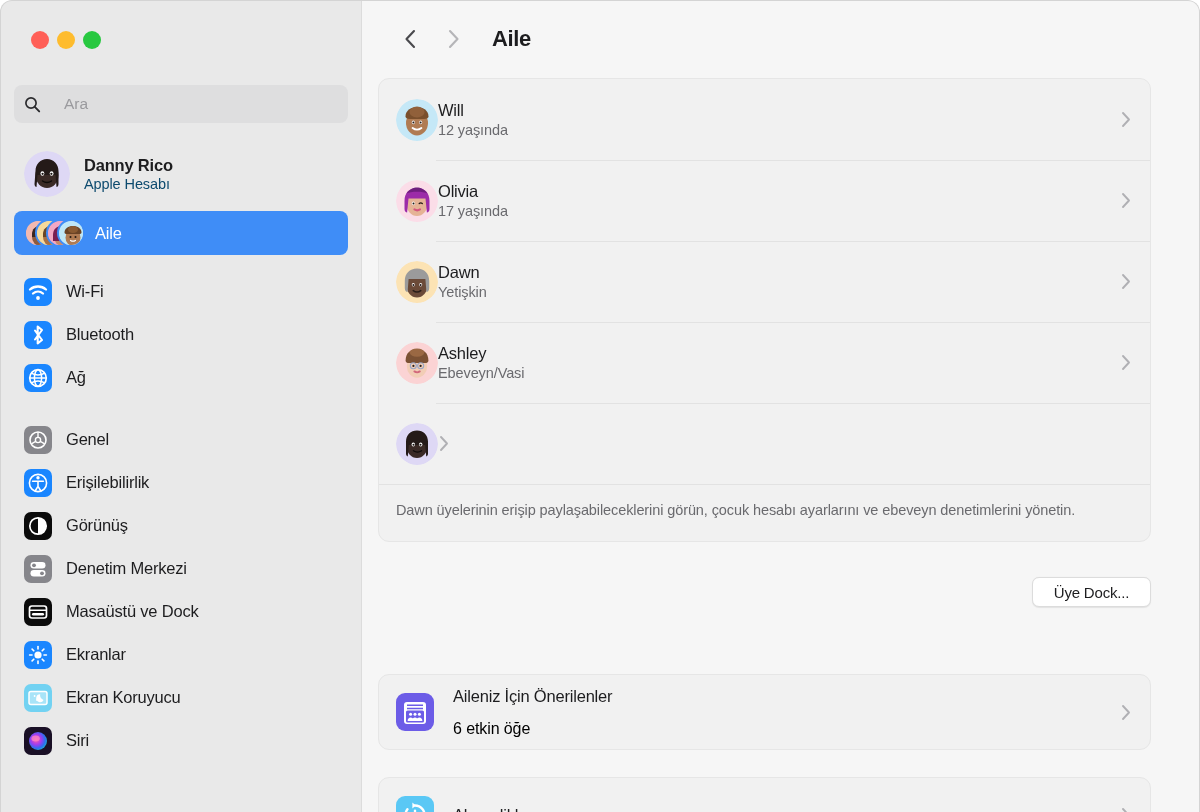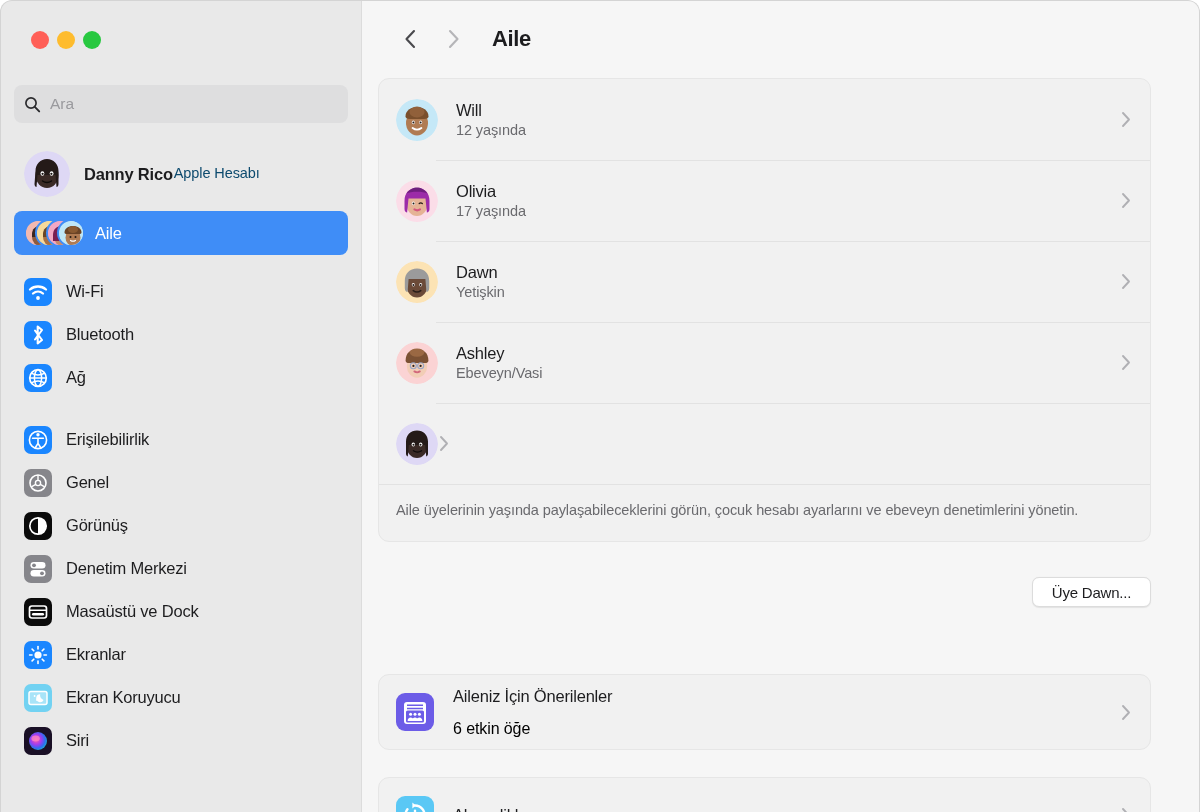--- a/index.html
+++ b/index.html
@@ -53,21 +53,21 @@
     position: absolute;
     top: 85px;
     left: 14px;
     width: 334px;
     height: 38px;
     background: #dededf;
     border-radius: 8px;
     display: flex;
     align-items: center;
     padding: 0 10px;
-    gap: 9px;
+    gap: 23px;
   }
   #search-box .sicon { width: 17px; height: 17px; flex: 0 0 17px; display:block; }
   #search-input {
     border: none;
     outline: none;
     background: transparent;
     font-family: "Liberation Sans", sans-serif;
     font-size: 15.5px;
     color: #1d1d1f;
     width: 280px;
@@ -85,21 +85,21 @@
     gap: 14px;
     padding-left: 10px;
     border-radius: 8px;
   }
   .acct-avatar {
     width: 46px; height: 46px; border-radius: 50%;
     flex: 0 0 46px;
     overflow: hidden;
     display: block;
   }
-  .acct-text { display: flex; flex-direction: row; justify-content: center; gap: 1px; }
+  .acct-text { display: flex; flex-direction: column; justify-content: center; gap: 1px; }
   .acct-name { font-size: 16.5px; font-weight: bold; color: #1d1d1f; letter-spacing: -0.2px; }
   .acct-sub  { font-size: 14.5px; color: #0c4a6e; letter-spacing: -0.1px; }
 
   #family-row {
     position: absolute;
     top: 211px;
     left: 14px;
     width: 334px;
     height: 44px;
     background: #3f8df7;
@@ -214,21 +214,20 @@
     background: #e2e2e2;
   }
   .member-avatar {
     width: 42px; height: 42px;
     border-radius: 50%;
     flex: 0 0 42px;
     overflow: hidden;
     display: block;
   }
   .member-text {
-    margin-left: 18px;
     display: flex; flex-direction: column; gap: 2px;
     flex: 1 1 auto;
   }
   .member-name { font-size: 16.5px; color: #1d1d1f; letter-spacing: -0.2px; }
   .member-role { font-size: 14.5px; color: #6a6a6e; letter-spacing: -0.1px; }
   .row-chevron {
     width: 12px; height: 19px;
     flex: 0 0 12px;
     display: block;
   }
@@ -413,43 +412,43 @@
           </span>
           <span class="nav-label">Ağ</span>
         </div>
 
 
       </div>
 
       <div class="nav-group">
 
         <div class="nav-item">
-          <span class="nav-icon" style="background:#1a86ff">
-            <svg viewBox="0 0 28 28" width="28" height="28">
-              <circle cx="14" cy="14" r="8.6" fill="none" stroke="#fff" stroke-width="1.6"></circle>
-              <circle cx="14" cy="8.7" r="1.7" fill="#fff"></circle>
-              <path d="M8.6 12.2h10.8M14 12.2v5.2M14 17.4l-2.6 4.1M14 17.4l2.6 4.1" stroke="#fff" stroke-width="1.6" stroke-linecap="round" fill="none"></path>
-            </svg>
-          </span>
-          <span class="nav-label">Erişilebilirlik</span>
-        </div>
-
-        <div class="nav-item">
           <span class="nav-icon" style="background:#86868b">
             <svg viewBox="0 0 28 28" width="28" height="28">
               <circle cx="14" cy="14" r="8" fill="none" stroke="#fff" stroke-width="1.6"></circle>
               <circle cx="14" cy="14" r="2.6" fill="none" stroke="#fff" stroke-width="1.4"></circle>
               <g stroke="#fff" stroke-width="1.4">
                 <line x1="14" y1="6" x2="14" y2="11.4"></line>
                 <line x1="20.6" y1="17.8" x2="16.3" y2="15.4"></line>
                 <line x1="7.4" y1="17.8" x2="11.7" y2="15.4"></line>
               </g>
             </svg>
           </span>
           <span class="nav-label">Genel</span>
+        </div>
+
+        <div class="nav-item">
+          <span class="nav-icon" style="background:#1a86ff">
+            <svg viewBox="0 0 28 28" width="28" height="28">
+              <circle cx="14" cy="14" r="8.6" fill="none" stroke="#fff" stroke-width="1.6"></circle>
+              <circle cx="14" cy="8.7" r="1.7" fill="#fff"></circle>
+              <path d="M8.6 12.2h10.8M14 12.2v5.2M14 17.4l-2.6 4.1M14 17.4l2.6 4.1" stroke="#fff" stroke-width="1.6" stroke-linecap="round" fill="none"></path>
+            </svg>
+          </span>
+          <span class="nav-label">Erişilebilirlik</span>
         </div>
 
         <div class="nav-item">
           <span class="nav-icon" style="background:#0b0b0b">
             <svg viewBox="0 0 28 28" width="28" height="28">
               <circle cx="14" cy="14" r="8.2" fill="none" stroke="#fff" stroke-width="1.7"></circle>
               <path d="M14 5.8a8.2 8.2 0 010 16.4z" fill="#fff"></path>
             </svg>
           </span>
           <span class="nav-label">Görünüş</span>
@@ -661,24 +660,24 @@
             <path d="M17.4 27.8c2.5 1.6 5.7 1.6 8.2 0" stroke="#0d0a09" stroke-width="1.3" fill="none" stroke-linecap="round"></path>
           </svg>
         </span>
         <span class="row-chevron">
           <svg viewBox="0 0 12 19" width="12" height="19">
             <path d="M3 3 L9 9.5 L3 16" fill="none" stroke="#b0b0b4" stroke-width="1.9" stroke-linecap="round" stroke-linejoin="round"></path>
           </svg>
         </span>
       </div>
 
-      <div class="card-footnote">Aile üyelerinin yaşında paylaşabileceklerini görün, çocuk hesabı ayarlarını ve ebeveyn denetimlerini yönetin.</div>
+      <div class="card-footnote">Dawn üyelerinin erişip paylaşabileceklerini görün, çocuk hesabı ayarlarını ve ebeveyn denetimlerini yönetin.</div>
     </section>
 
-    <button id="add-member-button">Üye Dawn...</button>
+    <button id="add-member-button">Üye Dock...</button>
 
     <section class="card" id="suggestions-card">
       <div class="big-row">
         <span class="big-icon" style="background:#6c5ce7">
           <svg viewBox="0 0 38 38" width="38" height="38">
             <rect x="8" y="9" width="22" height="22" rx="3" fill="#fff"></rect>
             <line x1="11" y1="12.2" x2="27" y2="12.2" stroke="#6c5ce7" stroke-width="1.5"></line>
             <line x1="11" y1="15.4" x2="27" y2="15.4" stroke="#6c5ce7" stroke-width="1.5"></line>
             <rect x="10" y="17.5" width="18" height="12" rx="1.6" fill="#6c5ce7"></rect>
             <circle cx="14.6" cy="21.3" r="1.5" fill="#fff"></circle>

